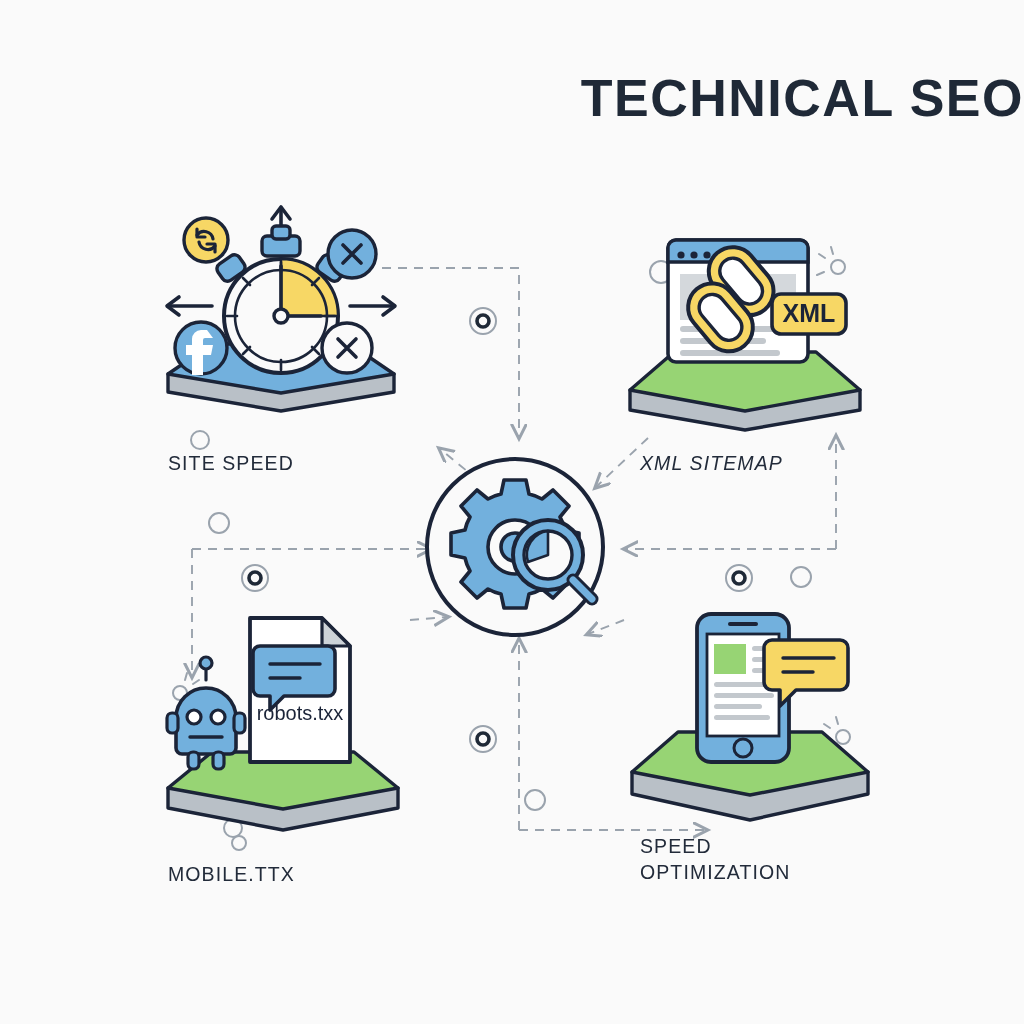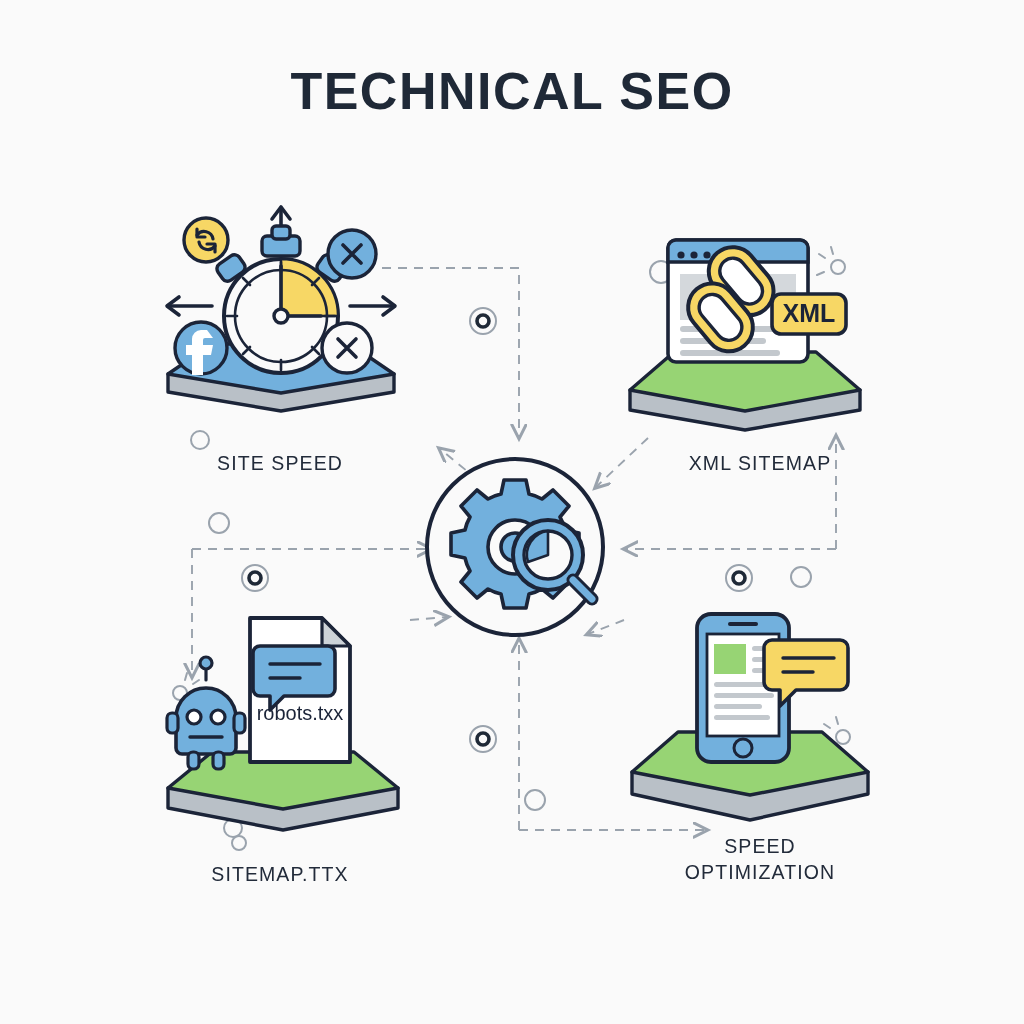--- a/index.html
+++ b/index.html
@@ -10,40 +10,40 @@
   #canvas {
     position: relative;
     width: 1024px;
     height: 1024px;
     background: #fafafa;
     font-family: "Liberation Sans", sans-serif;
     overflow: hidden;
   }
   #page-title {
     position: absolute;
-    top: 61px;
+    top: 68px;
     left: 0;
     width: 1024px;
-    text-align: center;
+    text-align: right;
     font-size: 52px;
     font-weight: bold;
     letter-spacing: 1.5px;
     color: #1f2937;
   }
   .node-label {
     position: absolute;
-    text-align: center;
+    text-align: left;
     color: #222b3a;
     font-size: 19.5px;
     letter-spacing: 1.1px;
     line-height: 26px;
     white-space: pre-line;
   }
   #label-site-speed   { left: 168px; top: 450px; width: 224px; }
-  #label-xml-sitemap  { left: 640px; top: 450px; width: 240px; }
+  #label-xml-sitemap  { left: 640px; top: 450px; width: 240px; font-style: italic; }
   #label-robots       { left: 168px; top: 861px; width: 224px; }
   #label-mobile       { left: 640px; top: 833px; width: 240px; }
   .node-icon {
     position: absolute;
   }
   #icon-site-speed  { left: 150px; top: 196px; }
   #icon-xml-sitemap { left: 612px; top: 212px; }
   #icon-robots      { left: 150px; top: 600px; }
   #icon-mobile      { left: 612px; top: 592px; }
   #icon-center      { left: 420px; top: 452px; }
@@ -315,17 +315,17 @@
         <g stroke="#1b2438" stroke-width="3.4" stroke-linecap="round">
           <path d="M171,66 L222,66"></path>
           <path d="M171,80 L201,80"></path>
         </g>
       </g>
     </svg>
   </div>
 
   <div class="node-label" id="label-site-speed">SITE SPEED</div>
   <div class="node-label" id="label-xml-sitemap">XML SITEMAP</div>
-  <div class="node-label" id="label-robots">SITEMAP.TTX</div>
+  <div class="node-label" id="label-robots">MOBILE.TTX</div>
   <div class="node-label" id="label-mobile">SPEED
 OPTIMIZATION</div>
 
 </div>
 
 </body></html>

